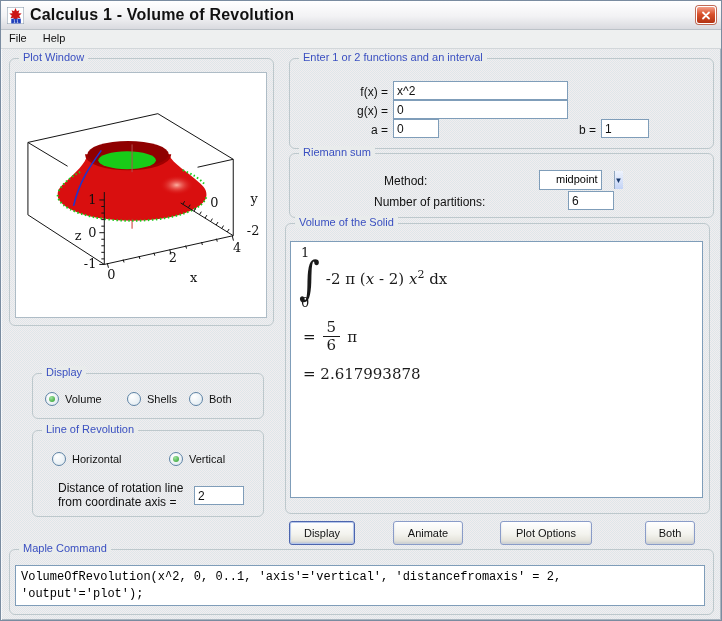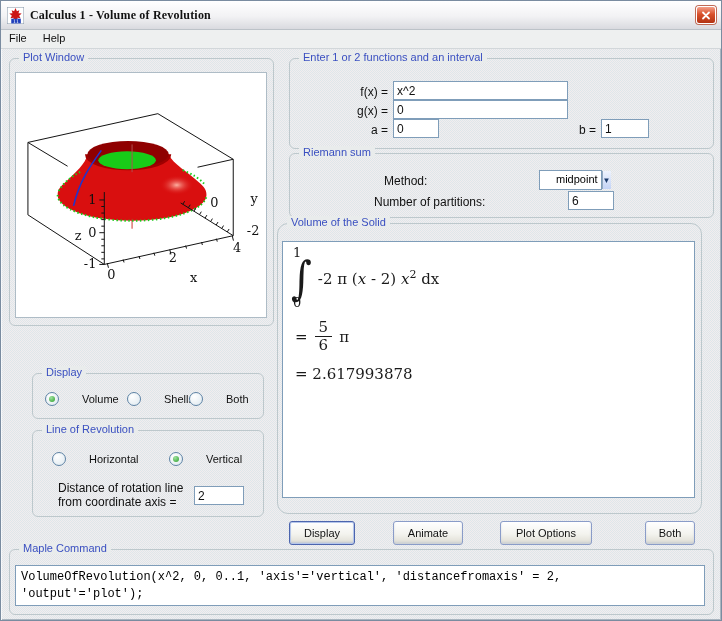--- a/index.html
+++ b/index.html
@@ -8,21 +8,21 @@
     border:1px solid #7a8ca0;box-shadow:inset 1px 1px 0 #f6f8fa, inset -1px -1px 0 #aab6c0;
     overflow:hidden;}
   .dither{background-color:#e9ecec;
     background-image:repeating-conic-gradient(rgba(250,238,242,.55) 0% 25%, rgba(214,228,234,.55) 25% 50%);
     background-size:2px 2px;}
   
   .titlebar{position:absolute;left:0;top:0;right:0;height:28px;
     background:linear-gradient(#ffffff,#f2f2f4 55%,#d9dadf);border-bottom:1px solid #bcc2c8;
     display:flex;align-items:center;}
   .title-icon{width:17px;height:17px;margin:0 6px 0 6px;}
-  .title-text{font-family:Liberation Serif, serif;font-weight:bold;font-size:12px;color:#111;
+  .title-text{font-family:Liberation Sans, sans-serif;font-weight:bold;font-size:16px;color:#111;
     letter-spacing:.2px;}
   .close-btn{position:absolute;right:5px;top:5px;width:18px;height:16px;border-radius:3px;
     border:1px solid #fff;background:linear-gradient(#f3a08a,#d9512c 45%,#b23313);
     box-shadow:0 0 0 1px #c06a55;display:flex;align-items:center;justify-content:center;}
   
   .menubar{position:absolute;left:0;top:29px;right:0;height:18px;background:#eef0f0;
     border-bottom:1px solid #d2d7da;display:flex;align-items:flex-start;font-size:11px;color:#111;}
   .menu-item{padding:2px 8px;}
   
   .group{position:absolute;border:1px solid #bdc8cc;border-radius:6px;}
@@ -30,26 +30,26 @@
     font-size:11px;color:#3a4fc1;white-space:nowrap;}
   
   .plot-area{position:absolute;left:5px;top:13px;width:250px;height:244px;background:#fff;
     border:1px solid #aebcc6;}
   
   .fld{position:absolute;background:#fff;border:1px solid #7f9db9;font-size:12px;
     font-family:"Liberation Sans",sans-serif;color:#111;padding:0 3px;height:17px;}
   .lbl{position:absolute;font-size:12px;color:#111;white-space:nowrap;}
   .lbl.r{text-align:right;}
   .combo{position:absolute;display:flex;background:#fff;border:1px solid #7f9db9;height:18px;}
-  .combo-text{font-size:11px;padding:2px 4px;flex:1;margin-left:12px;}
+  .combo-text{font-size:11px;padding:2px 16px;flex:1;}
   .combo-arrow{width:17px;border-left:1px solid #93a9c0;
     background:linear-gradient(#eef3fd,#c3d3f6);display:flex;align-items:center;justify-content:center;
     font-size:8px;color:#1a3a6b;}
   
-  .radio-opt{position:absolute;display:flex;align-items:center;gap:23px;font-size:11px;color:#111;}
+  .radio-opt{position:absolute;display:flex;align-items:center;gap:6px;font-size:11px;color:#111;}
   .radio{width:12px;height:12px;border-radius:50%;border:1px solid #5e83a5;
     background:radial-gradient(circle at 35% 30%,#ffffff,#dde8ef);position:relative;flex:none;}
   .radio.sel::after{content:"";position:absolute;left:3px;top:3px;width:6px;height:6px;border-radius:50%;
     background:radial-gradient(circle at 35% 30%,#9fe29f,#2a9e2a);}
   
   .btn{position:absolute;height:22px;border:1px solid #8a9cc8;border-radius:3px;
     background:linear-gradient(#ffffff,#f3f3ee 55%,#dedcd2);font-size:11px;color:#111;
     display:flex;align-items:center;justify-content:center;
     box-shadow:inset 0 -2px 2px rgba(190,198,214,.55);}
   .btn.default{border-color:#4c65ae;box-shadow:inset 0 0 0 1px #b5c6ea, inset 0 -2px 2px rgba(170,184,210,.6);}
@@ -183,21 +183,21 @@
     <span class="group-label">Riemann sum</span>
     <span class="lbl" style="left:94px;top:20px;">Method:</span>
     <div class="combo" style="left:249px;top:16px;width:61px;">
       <span class="combo-text">midpoint</span>
       <span class="combo-arrow">▼</span>
     </div>
     <span class="lbl" style="left:84px;top:41px;">Number of partitions:</span>
     <input class="fld" style="left: 278px; top: 37px; width: 38px;" value="6">
   </div>
 
-  <div class="group" style="left:276px;top:222px;width:423px;height:289px;border-radius:11px;">
+  <div class="group" style="left:284px;top:222px;width:423px;height:289px;">
     <span class="group-label">Volume of the Solid</span>
     <div class="math-box">
       <div class="int-row">
         <div class="int-col">
           <span class="int-limit">1</span>
           <span class="int-sign">∫</span>
           <span class="int-limit">0</span>
         </div>
         <div class="integrand">
           <span>-2 π (</span><span class="it">x</span><span> - 2) </span><span class="it">x</span><sup>2</sup><span> dx</span>

